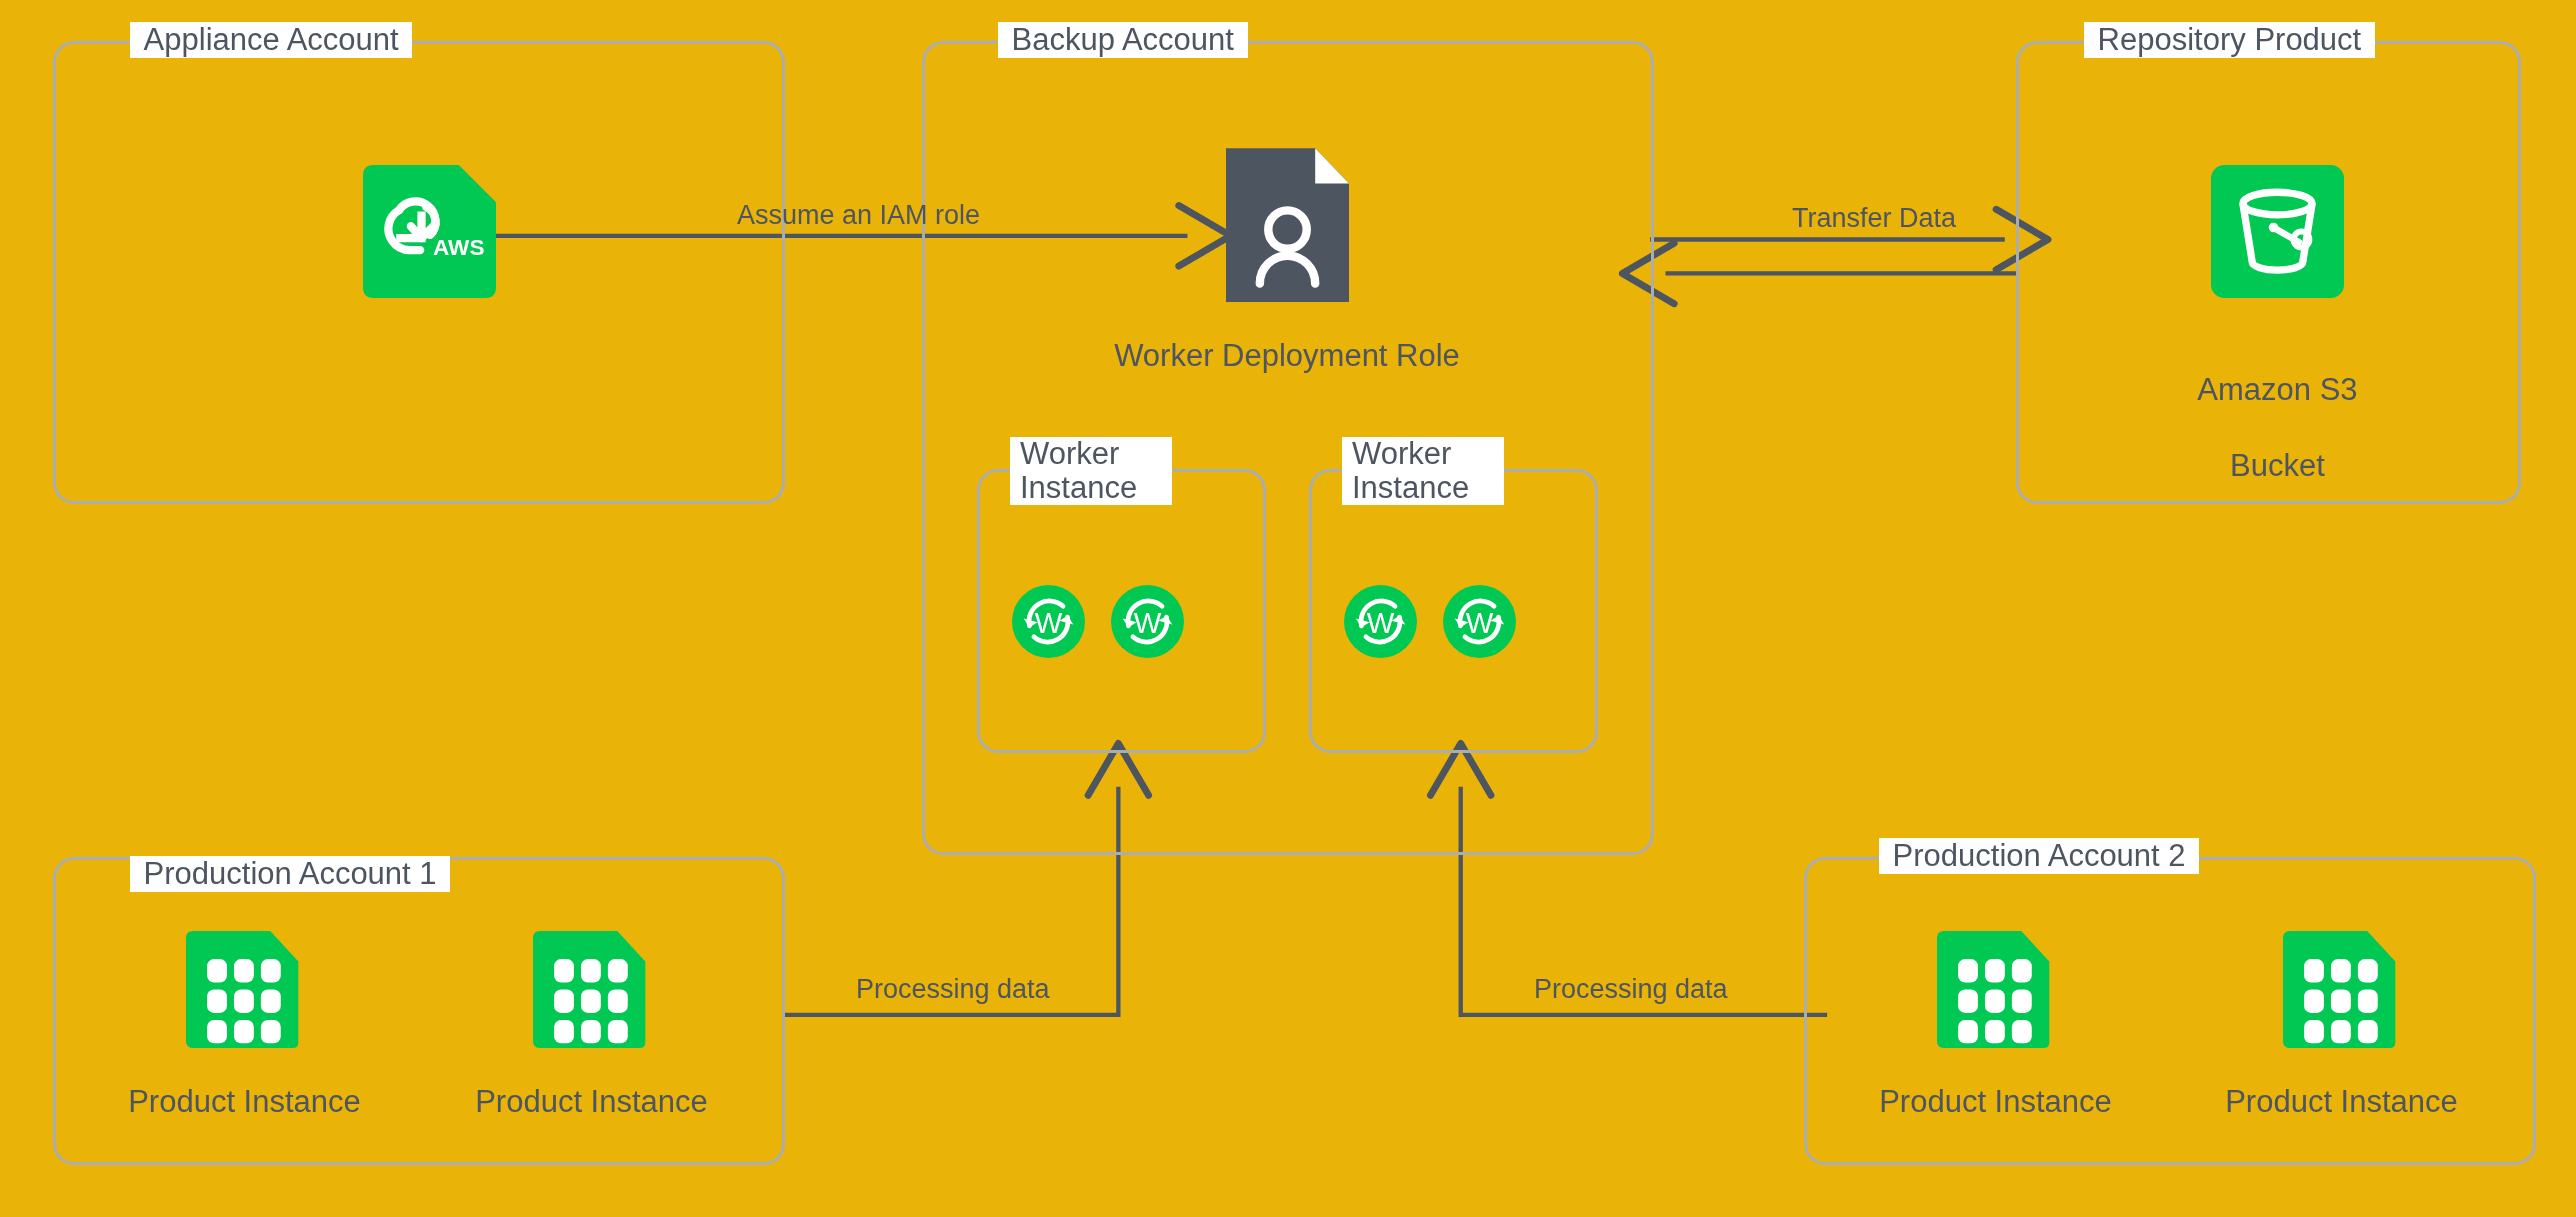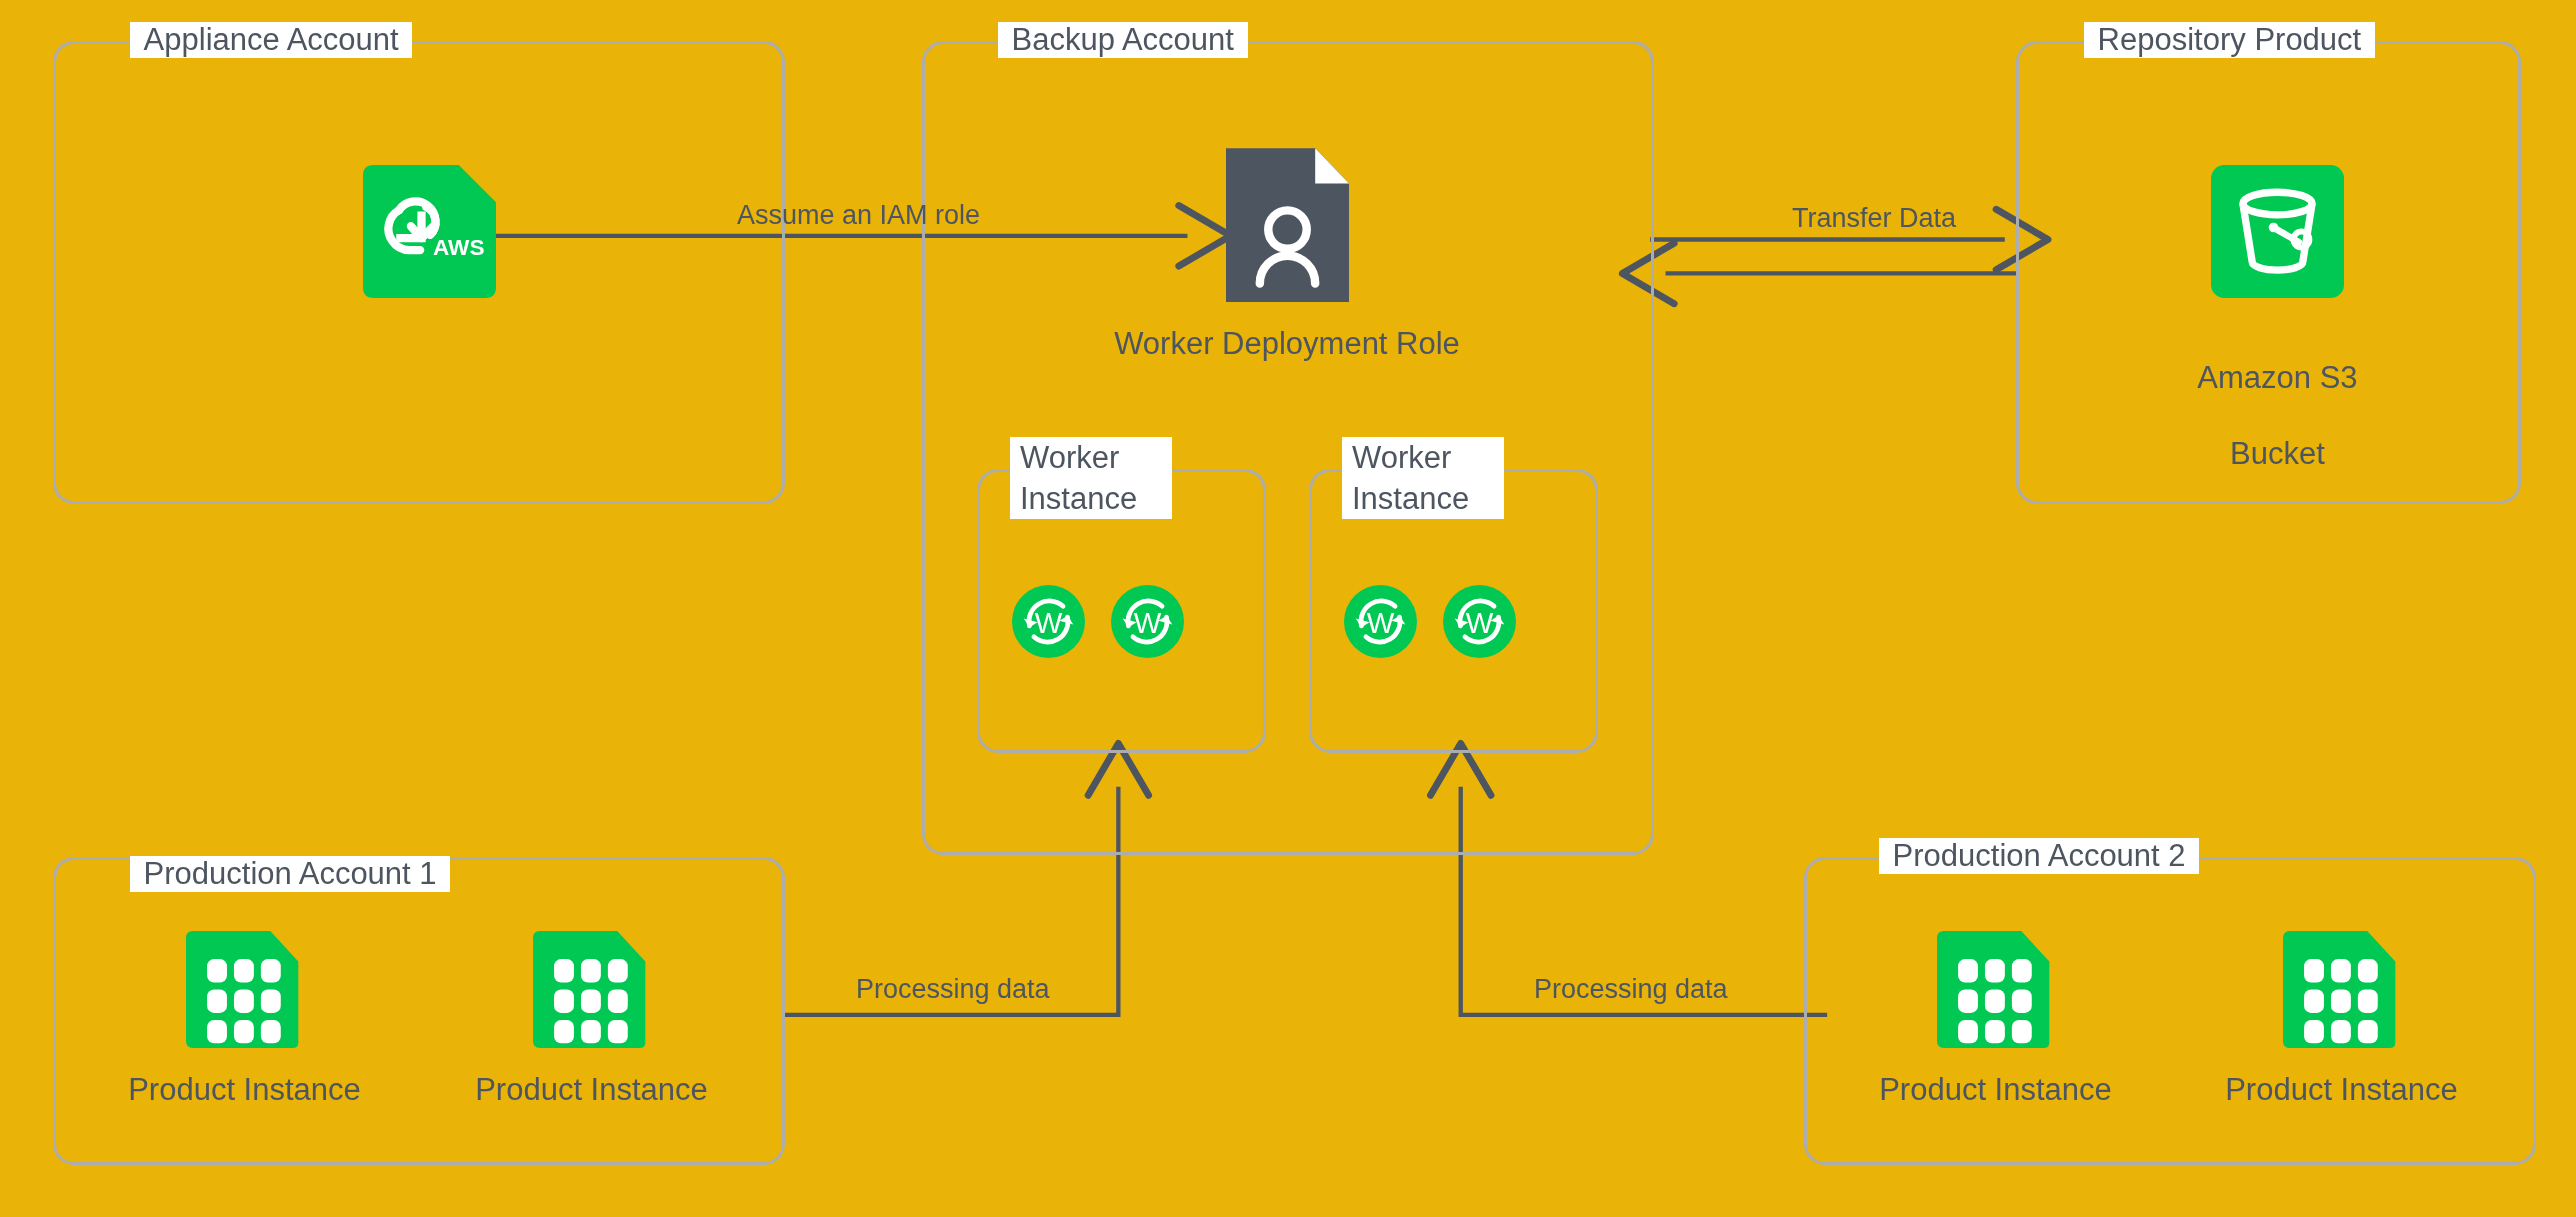--- a/index.html
+++ b/index.html
@@ -32,33 +32,33 @@
     font-size: 31px;
     line-height: 36px;
     white-space: nowrap;
     background: #ffffff;
     padding: 0 13.6px;
   }
   .sub-label-2line {
     white-space: normal;
     width: 142px;
     text-align: left;
-    line-height: 41px;
+    line-height: 34px;
     padding: 0 10px;
   }
 
   
   .node {
     position: absolute;
     display: flex;
     flex-direction: column;
     align-items: center;
   }
   .node-caption {
-    margin-top: 23px;
+    margin-top: 35px;
     color: #4d5560;
     font-size: 31px;
     line-height: 38px;
     text-align: center;
     white-space: pre-line;
   }
   .node-caption .it { font-style: italic; display: block; }
 
   
   .icon-veeam {

